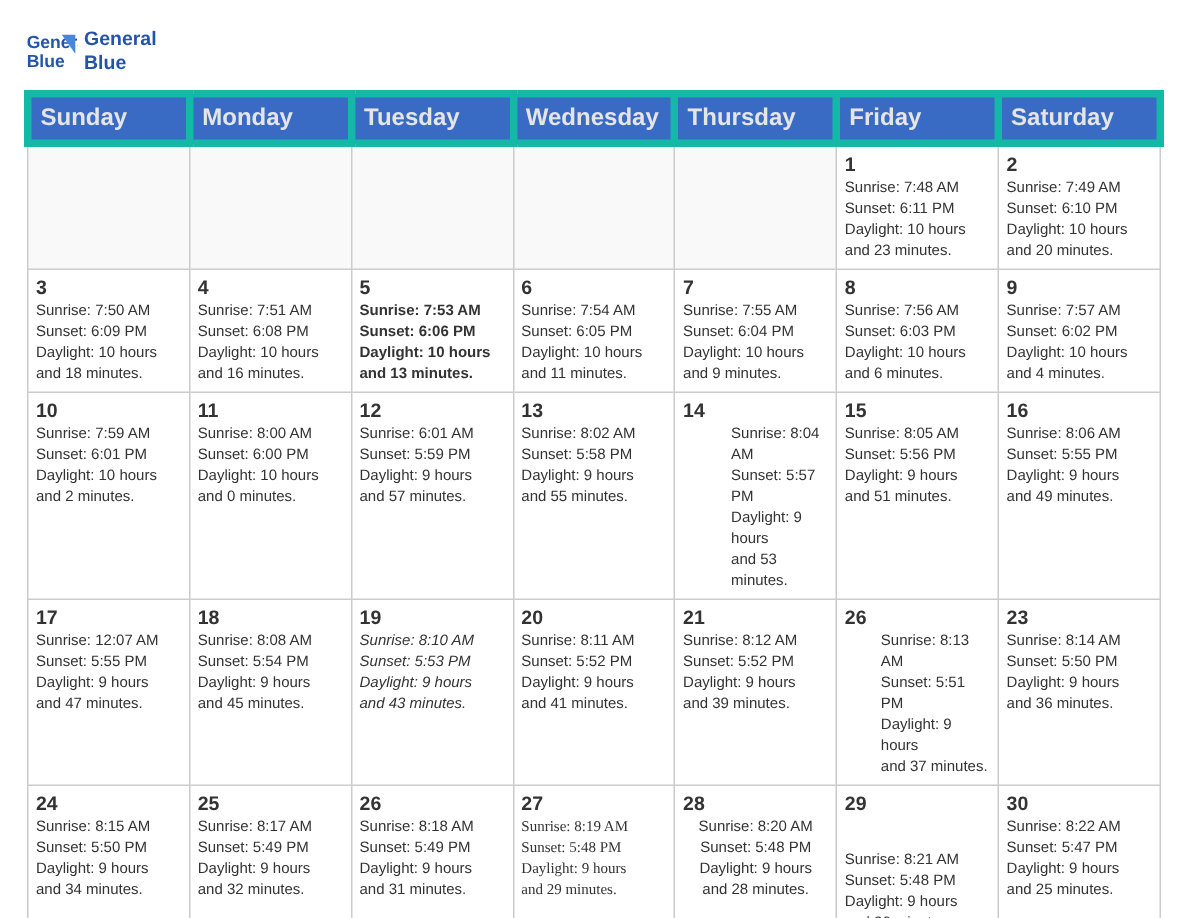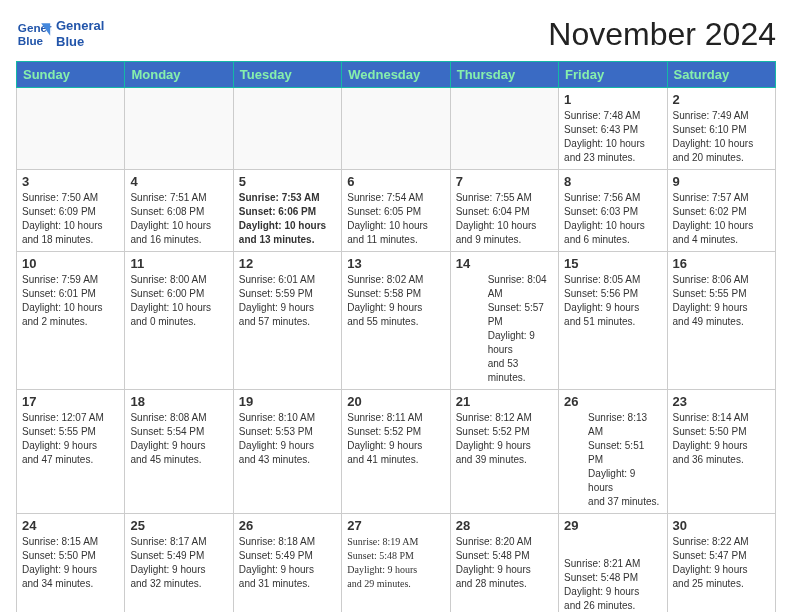--- a/index.html
+++ b/index.html
@@ -38,26 +38,26 @@
       color: #444;
       margin-top: 2px;
     }
     .calendar {
       width: 100%;
       border-collapse: collapse;
       margin-top: 8px;
     }
     .calendar th {
       background: #3a6bc4;
-      color: #86efac;
+      color: #e5e5e5;
       text-align: left;
       padding: 5px 6px;
-      font-size: 13px;
+      font-size: 16px;
       font-weight: bold;
-      border: 1px solid #14b8a6;
+      border: 5px solid #14b8a6;
     }
     .calendar td {
       vertical-align: top;
       padding: 4px 5px;
       border: 1px solid #ccc;
       font-size: 10.5px;
       color: #333;
       background: #fff;
       width: calc(100% / 7);
       min-height: 80px;
@@ -89,21 +89,20 @@
       <text x="2" y="18" font-size="13" font-weight="bold" fill="#2255aa">General</text>
       <text x="2" y="32" font-size="13" font-weight="bold" fill="#2255aa">Blue</text>
       <polygon points="28,8 38,8 38,22" fill="#4488dd"></polygon>
     </svg>
     <div style="display:flex;flex-direction:column;">
       <span style="font-size:13px;font-weight:bold;color:#2255aa;line-height:1.2;">General</span>
       <span style="font-size:13px;font-weight:bold;color:#2255aa;line-height:1.2;">Blue</span>
     </div>
   </div>
   <div class="title-area">
-    <div class="month-title">November 2024</div>
   </div>
 </div>
 
 <table class="calendar">
   <thead>
     <tr id="header-row">
         <th>Sunday</th>
         <th>Monday</th>
         <th>Tuesday</th>
         <th>Wednesday</th>
@@ -115,21 +114,21 @@
   <tbody id="calendar-body">
       <tr class="week-row">
         <td class="empty"></td>
         <td class="empty"></td>
         <td class="empty"></td>
         <td class="empty"></td>
         <td class="empty"></td>
         <td>
           <span class="day-number">1</span>
           <div class="day-info" style="white-space: pre-line;">Sunrise: 7:48 AM
-Sunset: 6:43 PM
+Sunset: 6:11 PM
 Daylight: 10 hours
 and 23 minutes.</div>
         </td>
         <td>
           <span class="day-number">2</span>
           <div class="day-info" style="white-space: pre-line;">Sunrise: 7:49 AM
 Sunset: 6:10 PM
 Daylight: 10 hours
 and 20 minutes.</div>
         </td>
@@ -246,21 +245,21 @@
         </td>
         <td>
           <span class="day-number">18</span>
           <div class="day-info" style="white-space: pre-line;">Sunrise: 8:08 AM
 Sunset: 5:54 PM
 Daylight: 9 hours
 and 45 minutes.</div>
         </td>
         <td>
           <span class="day-number">19</span>
-          <div class="day-info" style="white-space: pre-line;">Sunrise: 8:10 AM
+          <div class="day-info" style="white-space: pre-line; font-style: italic;">Sunrise: 8:10 AM
 Sunset: 5:53 PM
 Daylight: 9 hours
 and 43 minutes.</div>
         </td>
         <td>
           <span class="day-number">20</span>
           <div class="day-info" style="white-space: pre-line;">Sunrise: 8:11 AM
 Sunset: 5:52 PM
 Daylight: 9 hours
 and 41 minutes.</div>
@@ -311,21 +310,21 @@
         </td>
         <td>
           <span class="day-number">27</span>
           <div class="day-info" style="white-space: pre-line; font-family: Liberation Serif, serif;">Sunrise: 8:19 AM
 Sunset: 5:48 PM
 Daylight: 9 hours
 and 29 minutes.</div>
         </td>
         <td>
           <span class="day-number">28</span>
-          <div class="day-info" style="white-space: pre-line;">Sunrise: 8:20 AM
+          <div class="day-info" style="white-space: pre-line; text-align: center;">Sunrise: 8:20 AM
 Sunset: 5:48 PM
 Daylight: 9 hours
 and 28 minutes.</div>
         </td>
         <td>
           <span class="day-number">29</span>
           <div class="day-info" style="white-space: pre-line; margin-top: 24px;">Sunrise: 8:21 AM
 Sunset: 5:48 PM
 Daylight: 9 hours
 and 26 minutes.</div>

